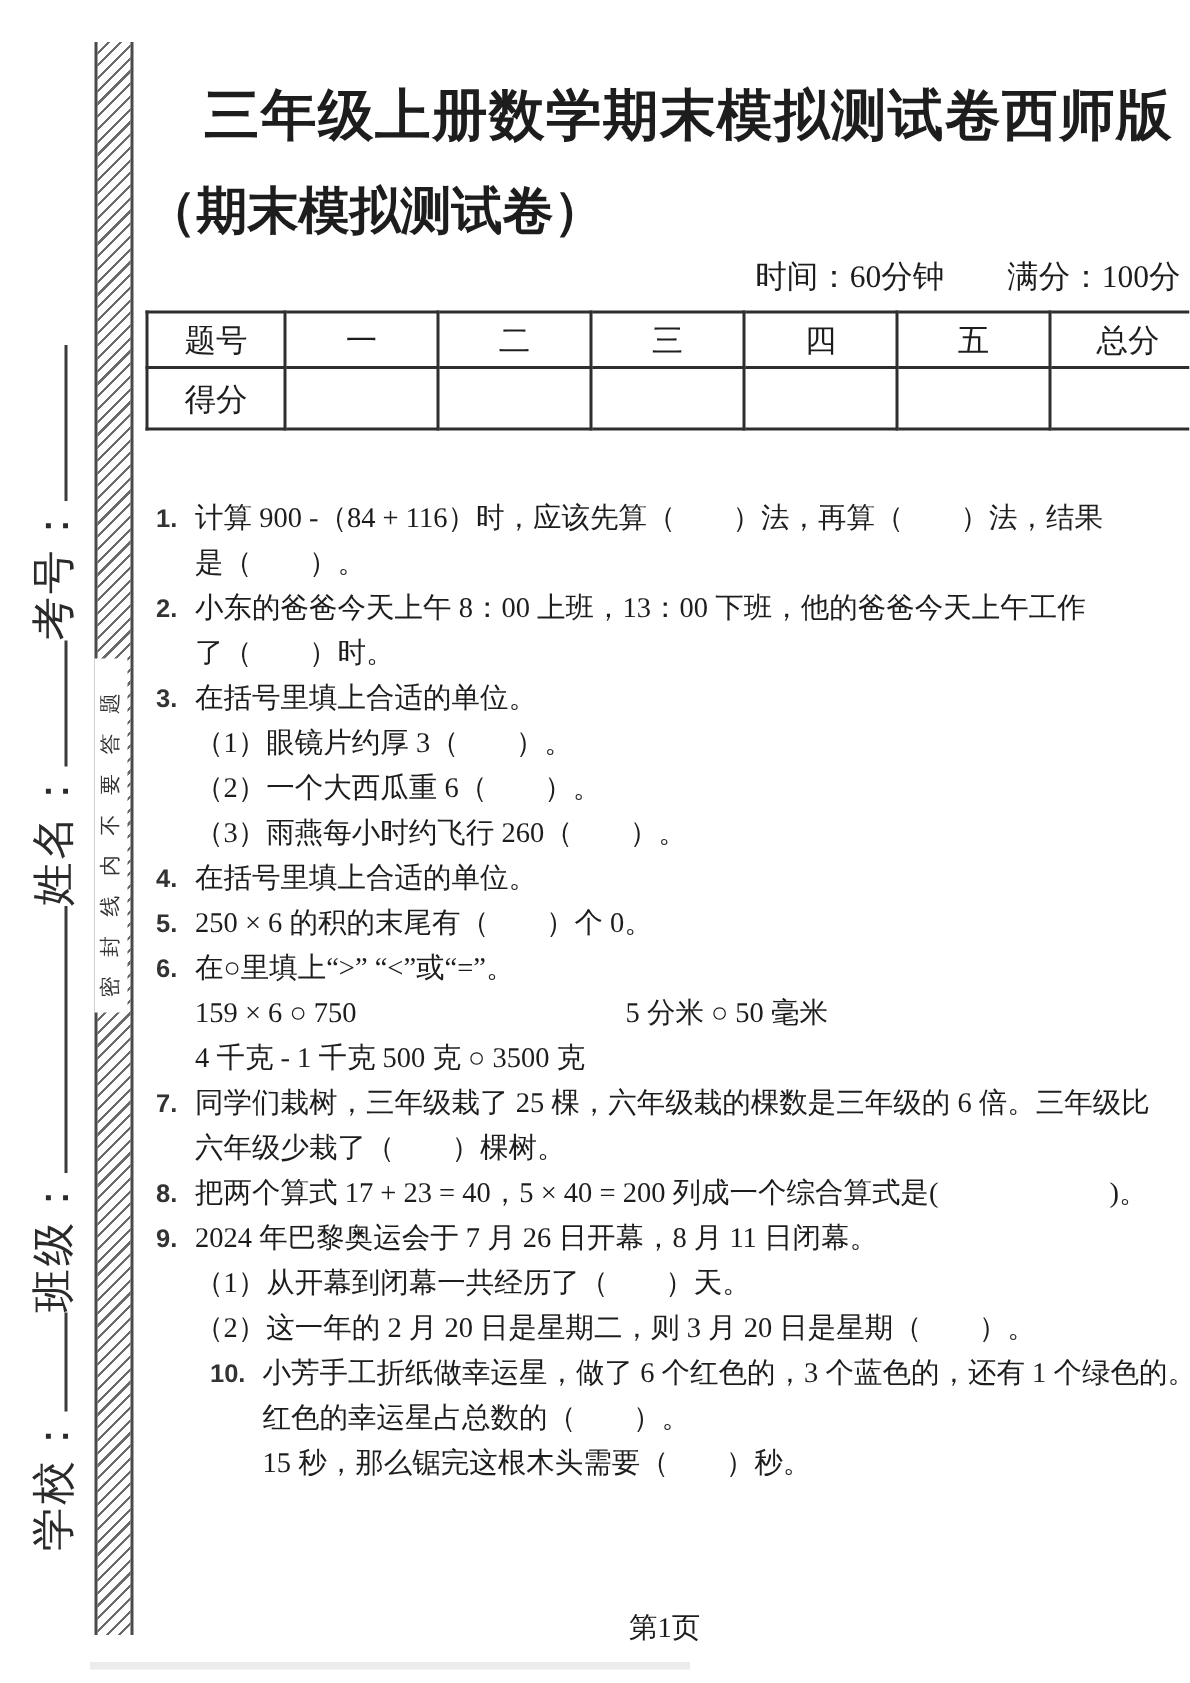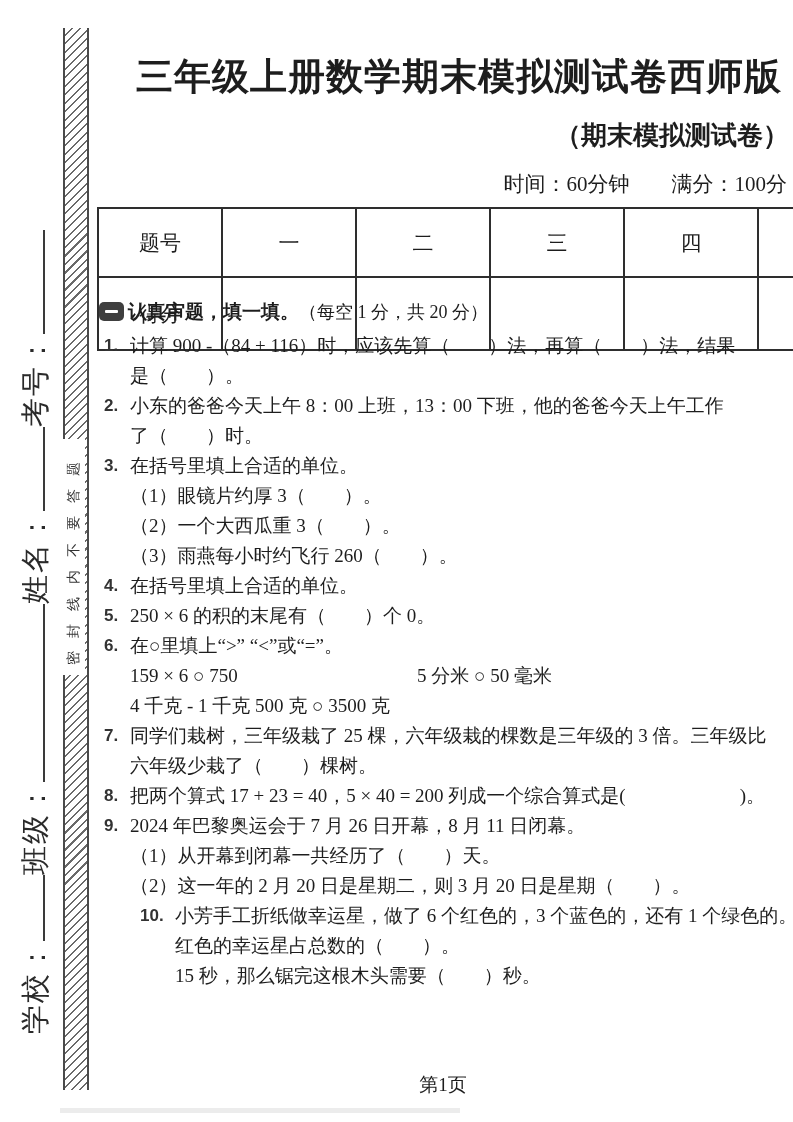--- a/index.html
+++ b/index.html
@@ -19,27 +19,27 @@
       border-left:2px solid #4a4a4a;border-right:2px solid #4a4a4a;
       background:repeating-linear-gradient(135deg,transparent 0 4.5px,#6a6a6a 4.5px 6px);}
   .seal-text{position:absolute;left:74px;top:557px;transform:translate(-50%,-50%) rotate(-90deg);
       background:#ffffff;padding:2px 10px;white-space:nowrap;
       font-size:14px;letter-spacing:13px;color:#333;}
 
   
   .content{position:absolute;left:97px;top:0;width:692px;height:1122px;}
   .title{position:absolute;top:52px;left:0;width:100%;text-align:center;
       font-size:37px;font-weight:bold;letter-spacing:1px;white-space:nowrap;margin-left:16px;}
-  .subtitle{position:absolute;top:118px;left:0;width:100%;text-align:right;
-      font-size:26px;font-weight:bold;}
+  .subtitle{position:absolute;top:118px;left:0;width:100%;text-align:left;
+      font-size:34px;font-weight:bold;}
   .meta{position:absolute;top:170px;right:2px;font-size:21px;white-space:nowrap;}
 
   table.score{position:absolute;top:207px;left:0;border-collapse:collapse;table-layout:fixed;width:692px;}
   table.score td{border:2px solid #2e2e2e;text-align:center;font-size:21px;
-      height:35px;padding:16px;white-space:nowrap;}
+      height:35px;padding:0;white-space:nowrap;}
   table.score tr.r2 td{height:39px;}
 
   .section-head{position:absolute;top:299px;left:2px;white-space:nowrap;font-size:18px;}
   .badge{display:inline-block;width:25px;height:19px;background:#3f3f3f;border-radius:5px;
       vertical-align:-3px;position:relative;margin-right:4px;}
   .badge .bar{position:absolute;left:6px;top:8px;width:13px;height:3px;background:#fff;border-radius:1px;}
   .sec-title{font-family:"Liberation Sans","DejaVu Sans",sans-serif;font-weight:bold;font-size:19px;}
   .sec-note{font-size:18px;}
 
   .qlist{position:absolute;top:331px;left:0;width:692px;}
@@ -95,23 +95,20 @@
         <td></td>
         <td></td>
         <td></td>
         <td></td>
         <td></td>
         <td></td>
       </tr>
     </tbody>
       </table>
 
-    <div class="section-head">
-      <span class="badge"><span class="bar"></span></span><span class="sec-title">认真审题，填一填。</span><span class="sec-note">（每空 1 分，共 20 分）</span>
-    </div>
 
     <div class="qlist">
       <div class="row">
           <span class="qnum">1.</span>
           <span class="qtext">计算 900 -（84 + 116）时，应该先算（　　）法，再算（　　）法，结果</span>
         </div>
       <div class="row">
           <span class="qnum"></span>
           <span class="qtext">是（　　）。</span>
         </div>
@@ -126,21 +123,21 @@
       <div class="row">
           <span class="qnum">3.</span>
           <span class="qtext">在括号里填上合适的单位。</span>
         </div>
       <div class="row">
           <span class="qnum"></span>
           <span class="qtext">（1）眼镜片约厚 3（　　）。</span>
         </div>
       <div class="row">
           <span class="qnum"></span>
-          <span class="qtext">（2）一个大西瓜重 3（　　）。</span>
+          <span class="qtext">（2）一个大西瓜重 6（　　）。</span>
         </div>
       <div class="row">
           <span class="qnum"></span>
           <span class="qtext">（3）雨燕每小时约飞行 260（　　）。</span>
         </div>
       <div class="row">
           <span class="qnum">4.</span>
           <span class="qtext">在括号里填上合适的单位。</span>
         </div>
       <div class="row">
@@ -155,21 +152,21 @@
           <span class="qnum"></span>
           <span class="qtext">159 × 6 ○ 750</span>
           <span class="col2 c320">5 分米 ○ 50 毫米</span>
         </div>
       <div class="row">
           <span class="qnum"></span>
           <span class="qtext">4 千克 - 1 千克 500 克 ○ 3500 克</span>
         </div>
       <div class="row">
           <span class="qnum">7.</span>
-          <span class="qtext">同学们栽树，三年级栽了 25 棵，六年级栽的棵数是三年级的 3 倍。三年级比</span>
+          <span class="qtext">同学们栽树，三年级栽了 25 棵，六年级栽的棵数是三年级的 6 倍。三年级比</span>
         </div>
       <div class="row">
           <span class="qnum"></span>
           <span class="qtext">六年级少栽了（　　）棵树。</span>
         </div>
       <div class="row">
           <span class="qnum">8.</span>
           <span class="qtext">把两个算式 17 + 23 = 40，5 × 40 = 200 列成一个综合算式是(　　　　　　)。</span>
         </div>
       <div class="row">

